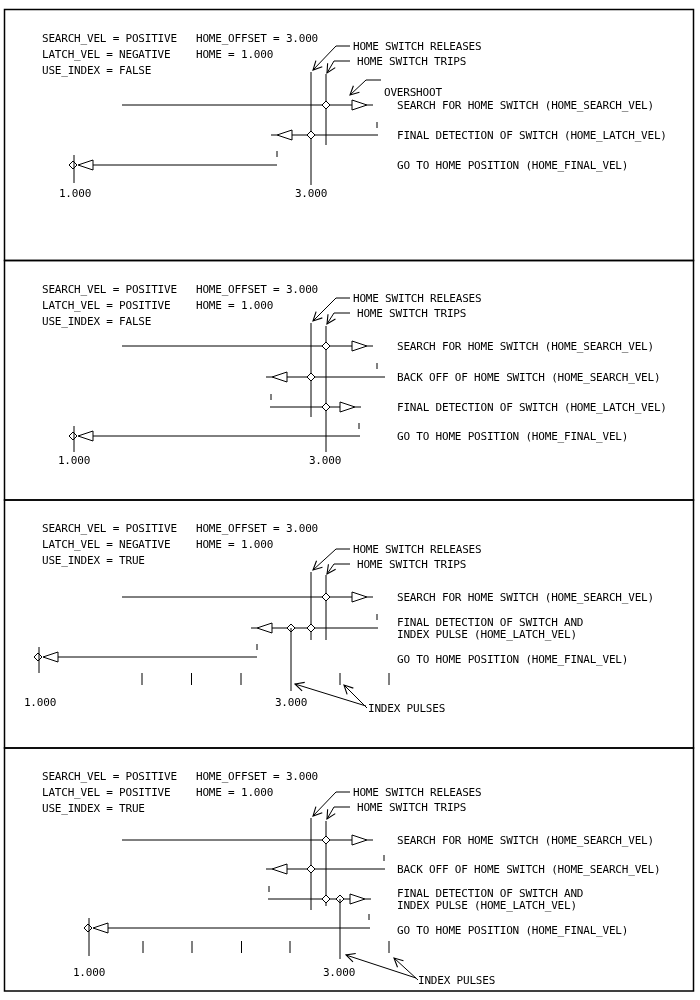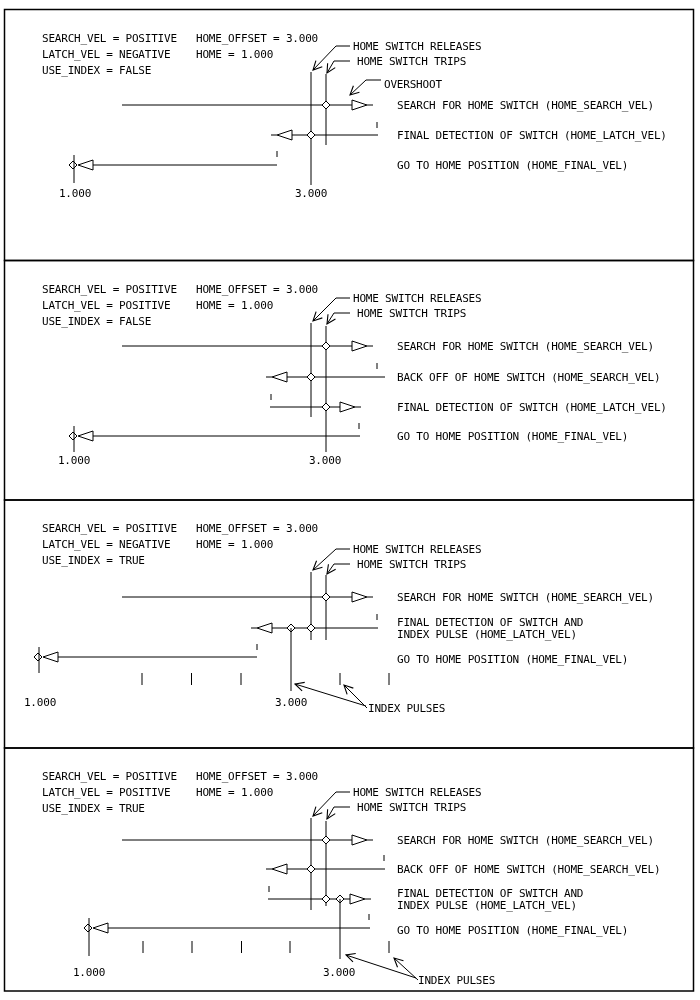--- a/index.html
+++ b/index.html
@@ -169,21 +169,21 @@
     </g>
   </svg>
 
   <div class="t" style="left:42px;top:38px">SEARCH_VEL = POSITIVE</div>
   <div class="t" style="left:196px;top:38px">HOME_OFFSET = 3.000</div>
   <div class="t" style="left:42px;top:54px">LATCH_VEL = NEGATIVE</div>
   <div class="t" style="left:196px;top:54px">HOME = 1.000</div>
   <div class="t" style="left:42px;top:70px">USE_INDEX = FALSE</div>
   <div class="t" style="left:353px;top:46px">HOME SWITCH RELEASES</div>
   <div class="t" style="left:357px;top:61px">HOME SWITCH TRIPS</div>
-  <div class="t" style="left:384px;top:84px">OVERSHOOT</div>
+  <div class="t" style="left:384px;top:92px">OVERSHOOT</div>
   <div class="t" style="left:397px;top:105px">SEARCH FOR HOME SWITCH (HOME_SEARCH_VEL)</div>
   <div class="t" style="left:397px;top:135px">FINAL DETECTION OF SWITCH (HOME_LATCH_VEL)</div>
   <div class="t" style="left:397px;top:165px">GO TO HOME POSITION (HOME_FINAL_VEL)</div>
   <div class="t tc" style="left:75px;top:193px">1.000</div>
   <div class="t tc" style="left:311px;top:193px">3.000</div>
 
   <div class="t" style="left:42px;top:289px">SEARCH_VEL = POSITIVE</div>
   <div class="t" style="left:196px;top:289px">HOME_OFFSET = 3.000</div>
   <div class="t" style="left:42px;top:305px">LATCH_VEL = POSITIVE</div>
   <div class="t" style="left:196px;top:305px">HOME = 1.000</div>

